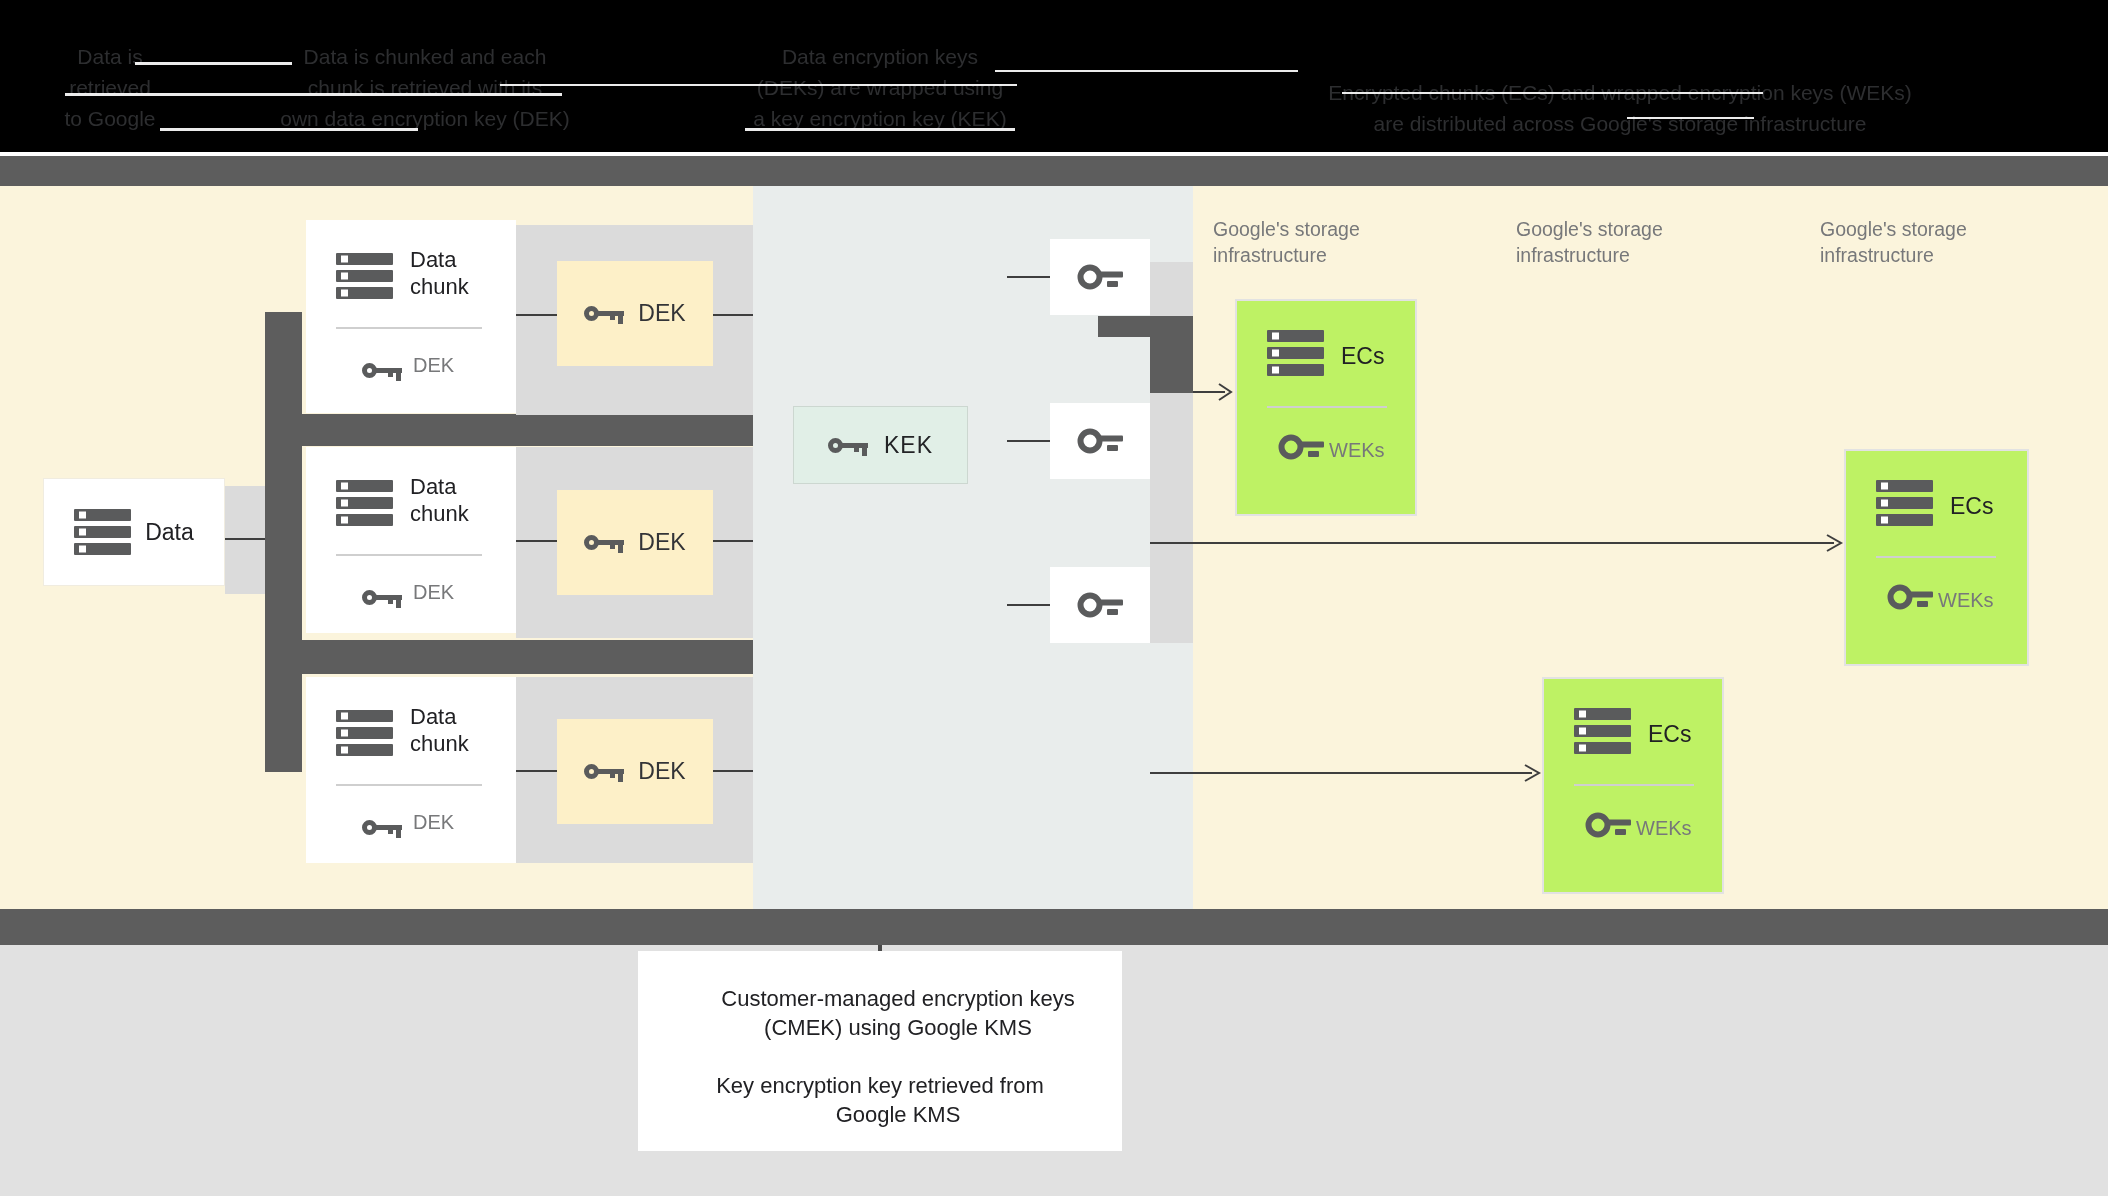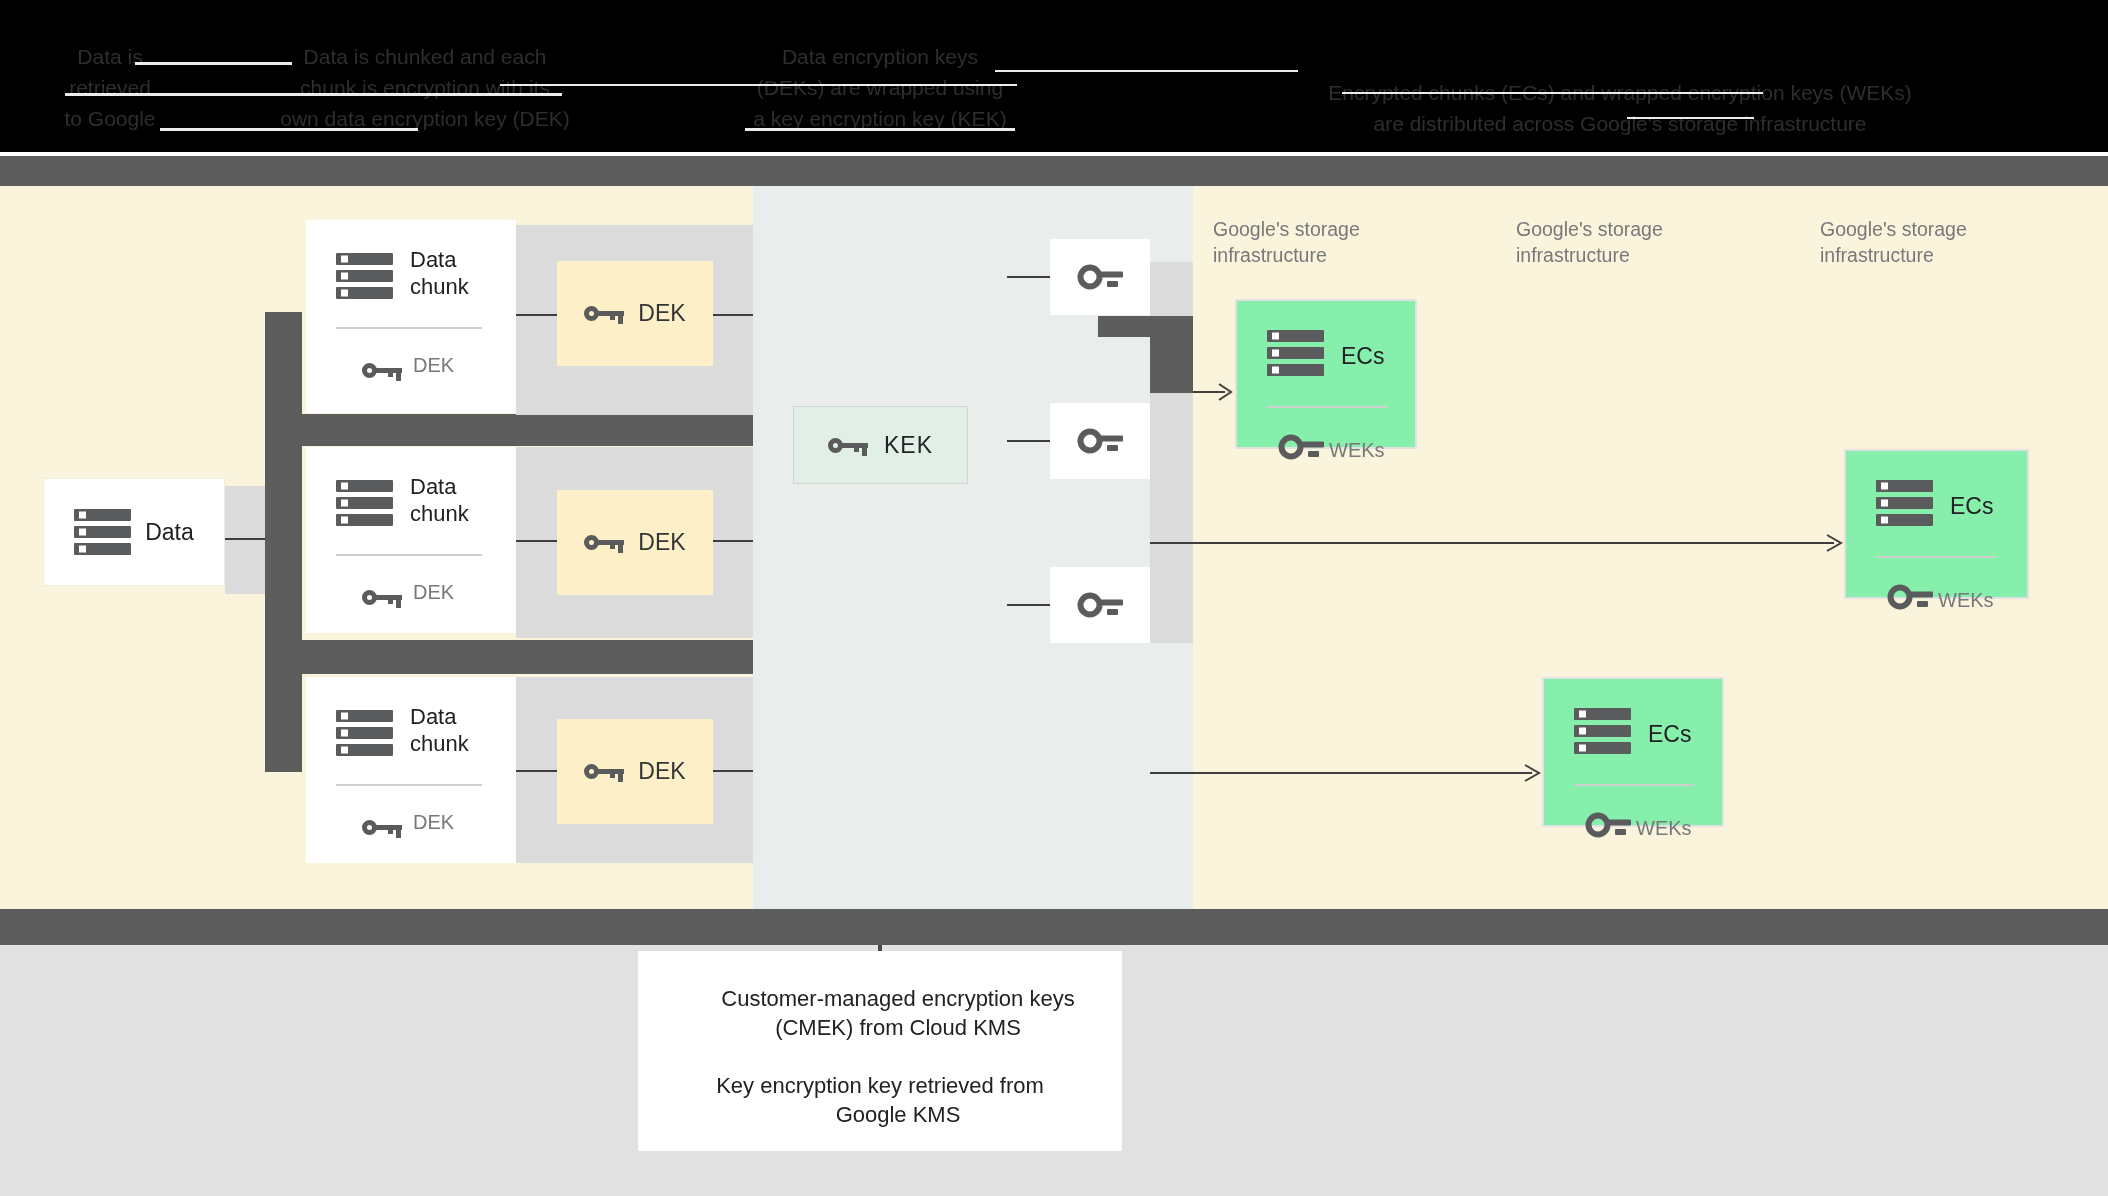--- a/index.html
+++ b/index.html
@@ -62,21 +62,21 @@
   .wrap-box{left:1050px;width:100px;height:76px;background:#ffffff;
     display:flex;align-items:center;justify-content:center;}
   .wrap1{top:239px;} .wrap2{top:403px;} .wrap3{top:567px;}
   .gray-col{left:1150px;top:262px;width:43px;height:381px;background:var(--connector-gray);}
   .thick-h{left:1098px;top:316px;width:95px;height:21px;background:var(--bar);}
   .thick-v{left:1150px;top:337px;width:43px;height:56px;background:var(--bar);}
   
   .storage-lbl{top:216px;width:230px;color:var(--text-gray);font-size:19.5px;line-height:26px;}
   .slbl1{left:1213px;} .slbl2{left:1516px;} .slbl3{left:1820px;}
   .storage-lbl span{display:block;}
-  .ecs-box{width:182px;height:150px;background:#86efac;border:2px solid #e2e2e2;box-sizing:border-box;padding-left:11px;}
+  .ecs-box{width:182px;height:217px;background:#bef264;border:2px solid #e2e2e2;box-sizing:border-box;padding-left:11px;}
   .ecs1{left:1235px;top:299px;}
   .ecs2{left:1844px;top:449px;width:185px;}
   .ecs3{left:1542px;top:677px;}
   .ecs-box .db-icon{position:absolute;left:30px;top:29px;}
   .ecs-box .title{position:absolute;left:104px;top:42px;font-size:23px;color:var(--text-dark);}
   .ecs-box .divider{position:absolute;left:30px;top:105px;width:120px;height:2px;background:var(--divider);}
   .ecs-box .key-ic{position:absolute;left:41px;top:130px;}
   .ecs-box .key-lbl{position:absolute;left:92px;top:138px;font-size:20px;color:var(--text-gray);}
   svg.arrow{overflow:visible;}
   svg.arrow line,svg.arrow polyline{stroke:var(--line);stroke-width:2;fill:none;}
@@ -122,21 +122,21 @@
 <div id="stage" style="--header-bg: #000000; --header-text: #2d2e30; --bar: #5d5d5d; --cream: #fbf4dc; --yellow: #fdf0c8; --blue: #e9edec; --mint: #e1efe7; --connector-gray: #dbdbdb; --line: #3e3e3e; --icon: #5a5b5c; --text-dark: #212124; --text-gray: #77787a; --bottom-gray: #e1e1e1;">
 
   <div class="abs header-black"></div>
   <div class="abs hcol hcol1">
     <span>Data is</span>
     <span>retrieved</span>
     <span>to Google</span>
   </div>
   <div class="abs hcol hcol2">
     <span>Data is chunked and each</span>
-    <span>chunk is encryption with its</span>
+    <span>chunk is retrieved with its</span>
     <span>own data encryption key (DEK)</span>
   </div>
   <div class="abs hcol hcol3">
     <span>Data encryption keys</span>
     <span>(DEKs) are wrapped using</span>
     <span>a key encryption key (KEK)</span>
   </div>
   <div class="abs hcol hcol4">
     <span>Encrypted chunks (ECs) and wrapped encryption keys (WEKs)</span>
     <span>are distributed across Google's storage infrastructure</span>
@@ -318,19 +318,19 @@
   <svg class="abs arrow" style="left:1150px;top:762px" width="393" height="22">
     <line x1="0" y1="11" x2="382" y2="11"></line>
     <polyline points="375,3 389,11 375,19"></polyline>
   </svg>
 
   <div class="abs bottom-bar"></div>
   <div class="abs bottom-area"></div>
   <div class="abs tick"></div>
   <div class="abs caption-box">
     <span class="b">Customer-managed encryption keys</span>
-    <span class="b">(CMEK) from Cloud KMS</span>
+    <span class="b">(CMEK) using Google KMS</span>
     <span class="sp"></span>
     <span class="r">Key encryption key retrieved from</span>
     <span class="b">Google KMS</span>
   </div>
 
 </div>
 
 </body></html>

